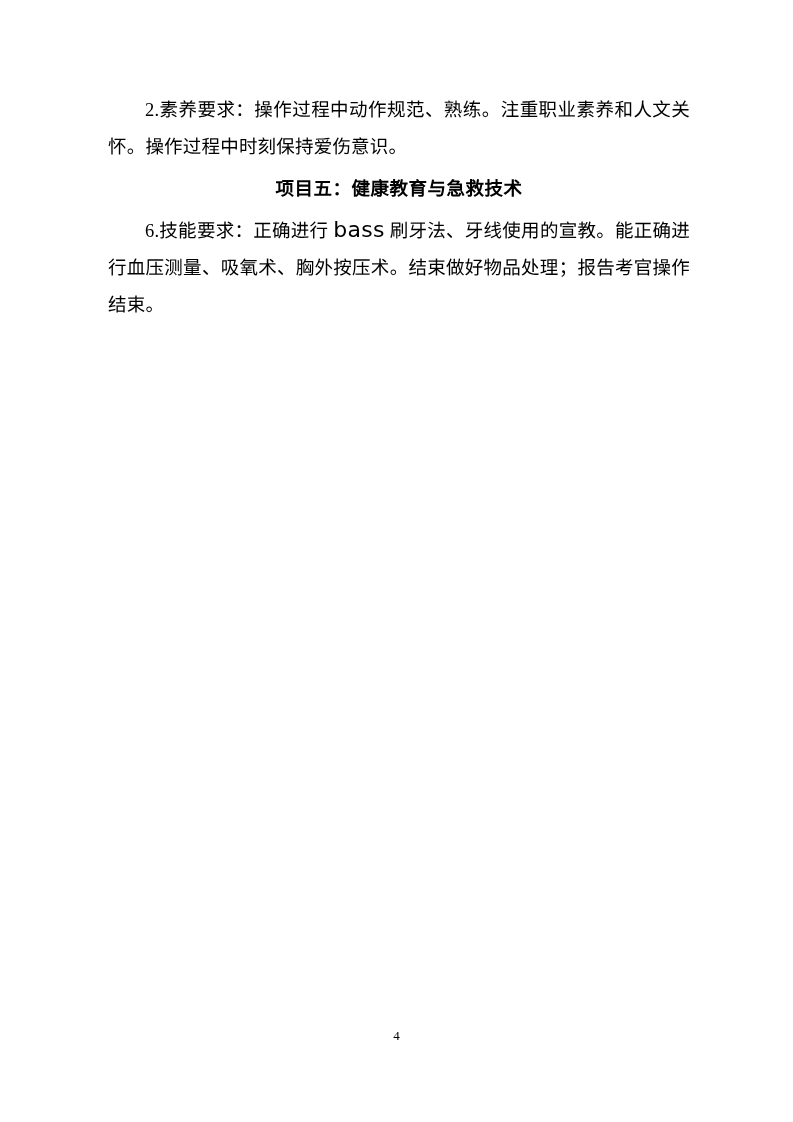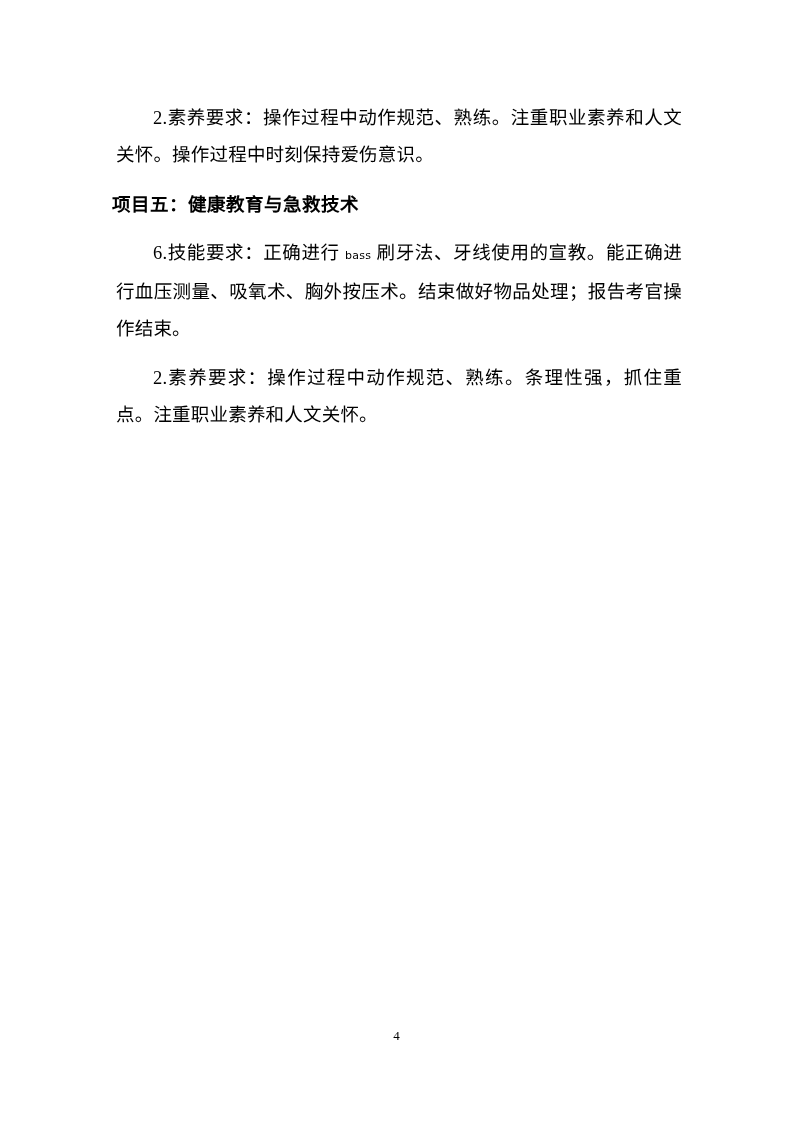--- a/index.html
+++ b/index.html
@@ -25,38 +25,39 @@
     position: absolute;
     left: 104px;
     top: 88px;
     width: 590px;
   }
   .para {
     font-size: 18.5px;
     line-height: 37px;
     text-align: justify;
     text-justify: inter-ideograph;
-    margin: 12px;
+    margin: 4px;
     letter-spacing: 0.2px;
     font-family: "Liberation Serif", "DejaVu Serif", serif;
   }
   .indent {
     text-indent: 37px;
   }
   .heading {
     font-size: 18.5px;
     line-height: 37px;
-    margin: 8px;
+    margin: 0;
     font-weight: bold;
     font-family: "DejaVu Serif", "Liberation Serif", serif;
     letter-spacing: 0.5px;
+    text-align: center;
   }
   .latin {
     font-family: "DejaVu Sans", "Liberation Sans", sans-serif;
-    font-size: 11px;
+    font-size: 22px;
     letter-spacing: 0.3px;
   }
   .page-number {
     position: absolute;
     left: 0;
     right: 0;
     top: 1028px;
     text-align: center;
     font-size: 13px;
     font-family: "Liberation Serif", "DejaVu Serif", serif;
@@ -68,18 +69,17 @@
 
 <div class="page">
   <div class="content">
 
     <p class="para indent">2.素养要求：操作过程中动作规范、熟练。注重职业素养和人文关怀。操作过程中时刻保持爱伤意识。</p>
 
     <p class="heading">项目五：健康教育与急救技术</p>
 
     <p class="para indent"><span>6.技能要求：正确进行 </span><span class="latin">bass</span><span> 刷牙法、牙线使用的宣教。能正确进行血压测量、吸氧术、胸外按压术。结束做好物品处理；报告考官操作结束。</span></p>
 
-    <p class="para indent">2.素养要求：操作过程中动作规范、熟练。条理性强，抓住重点。注重职业素养和人文关怀。</p>
 
   </div>
 
   <div class="page-number">4</div>
 </div>
 
 </body></html>

